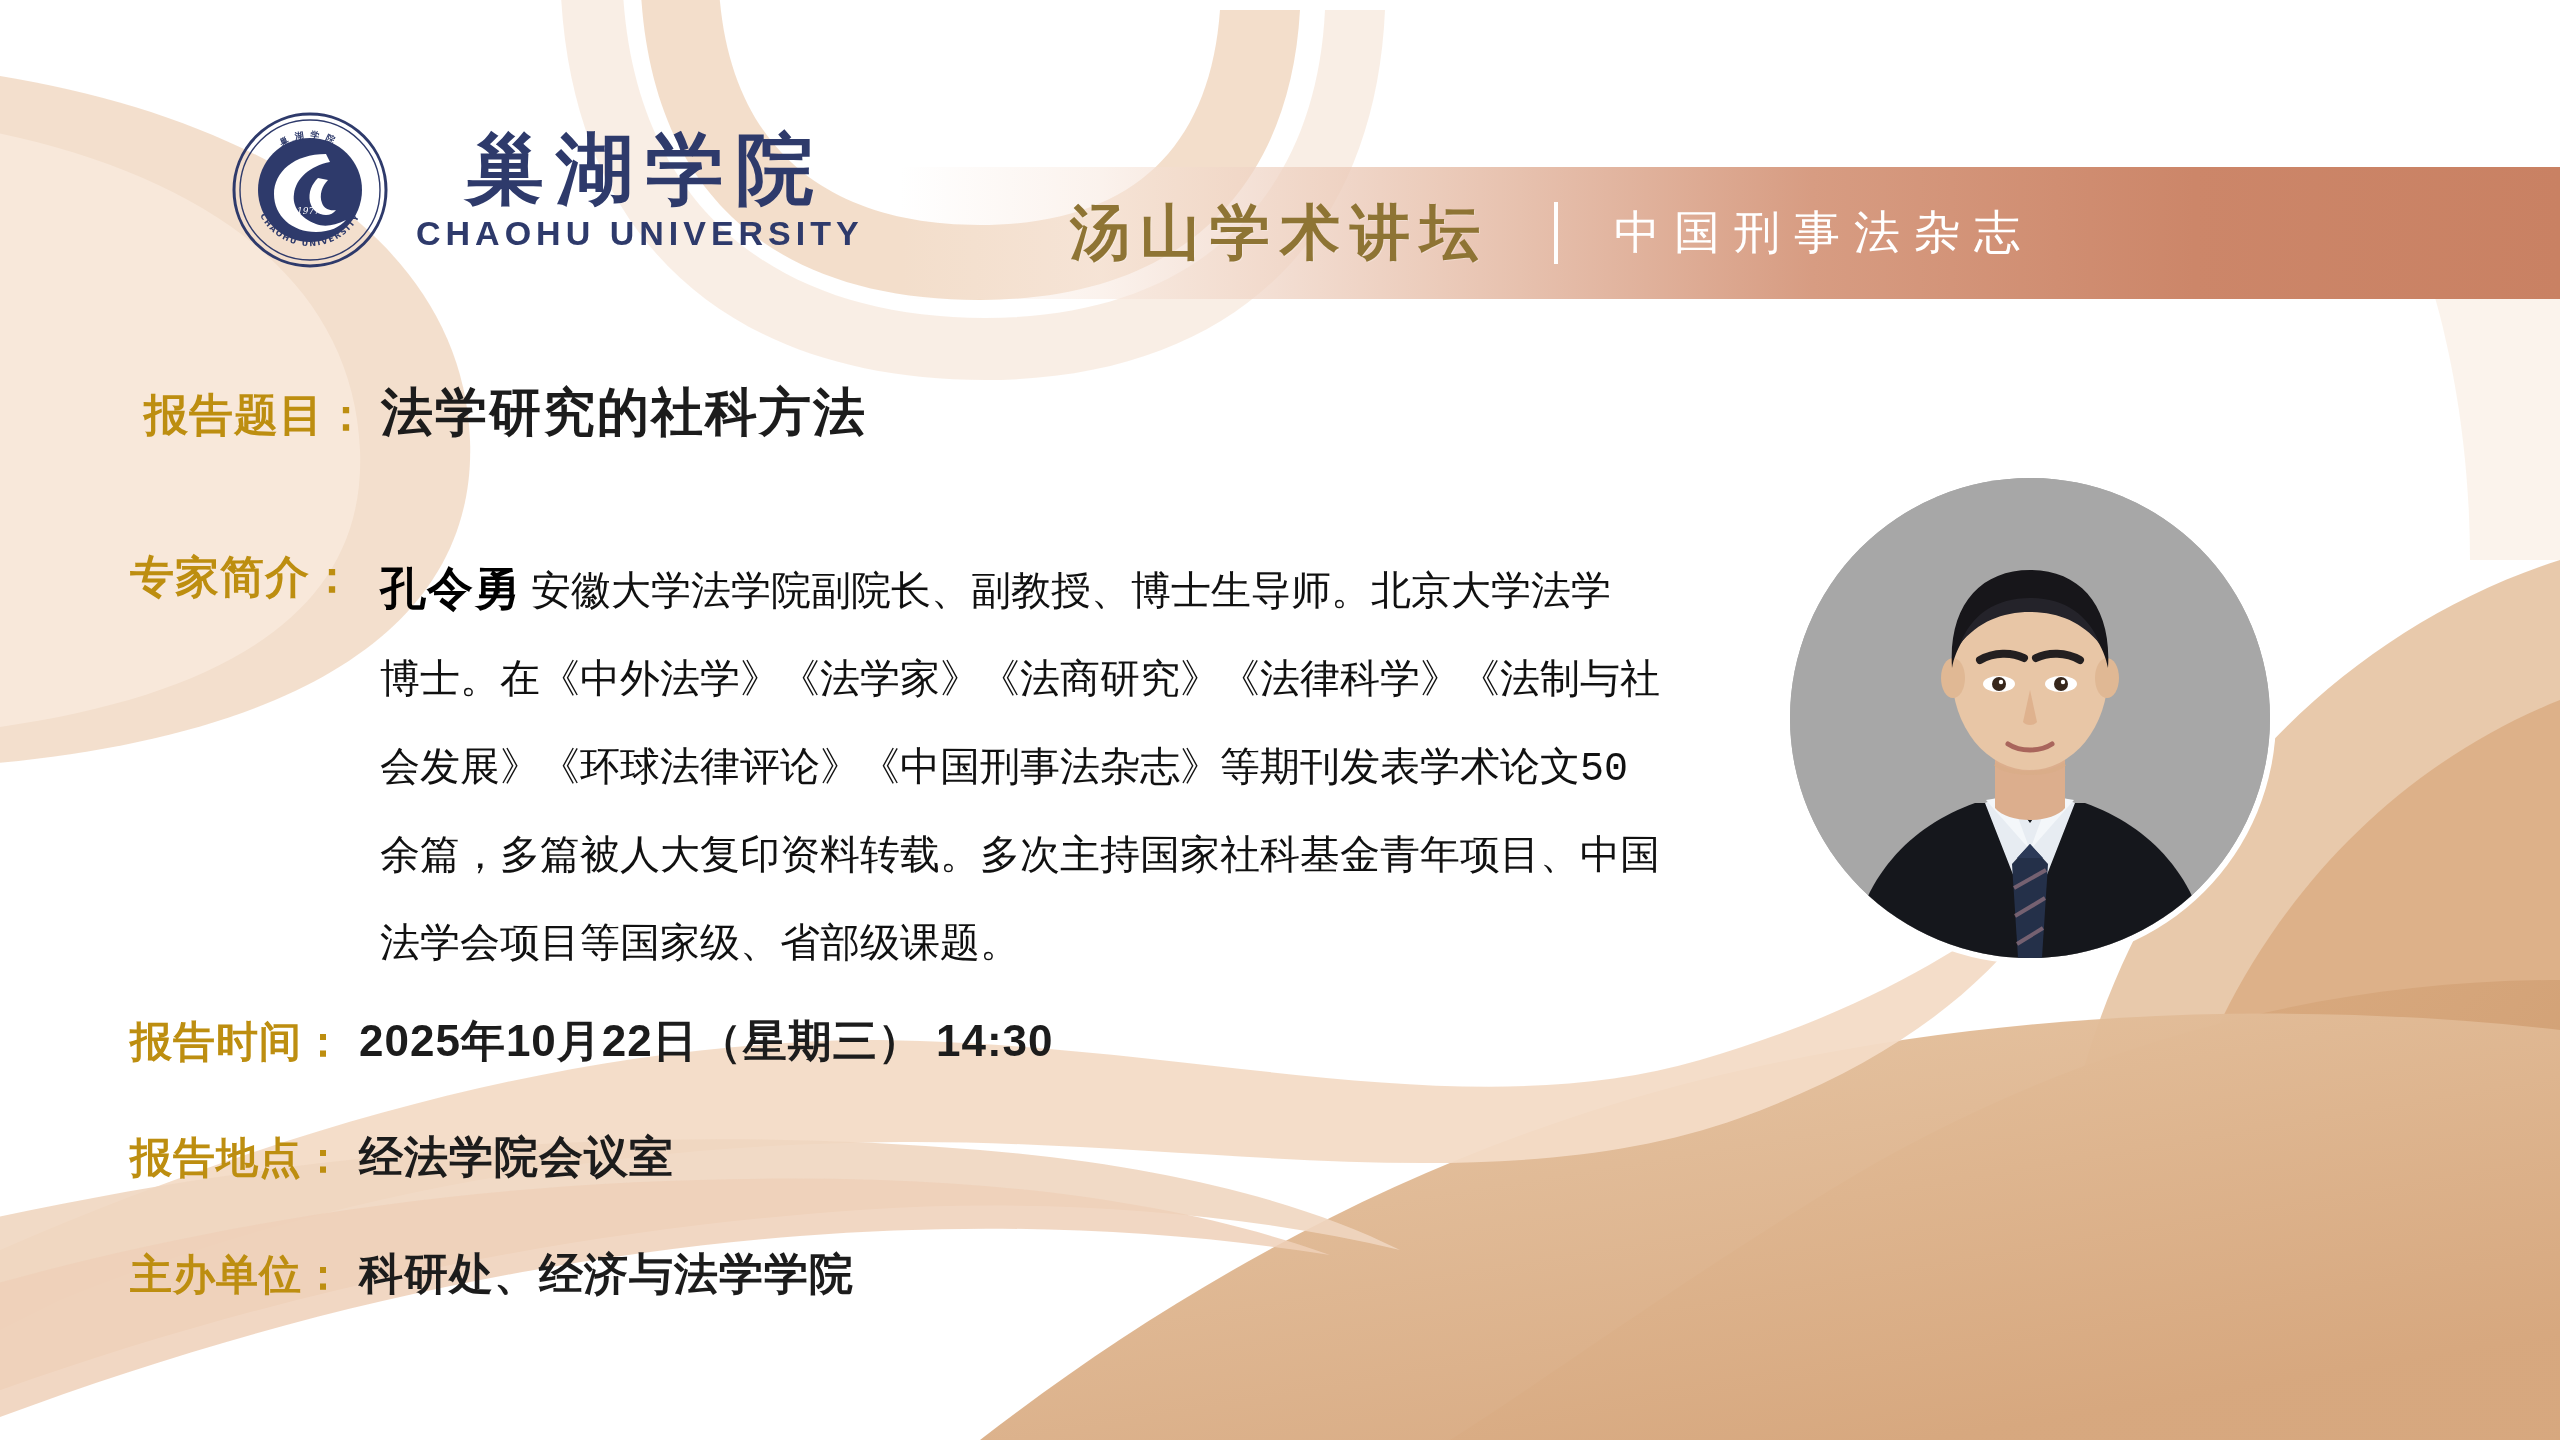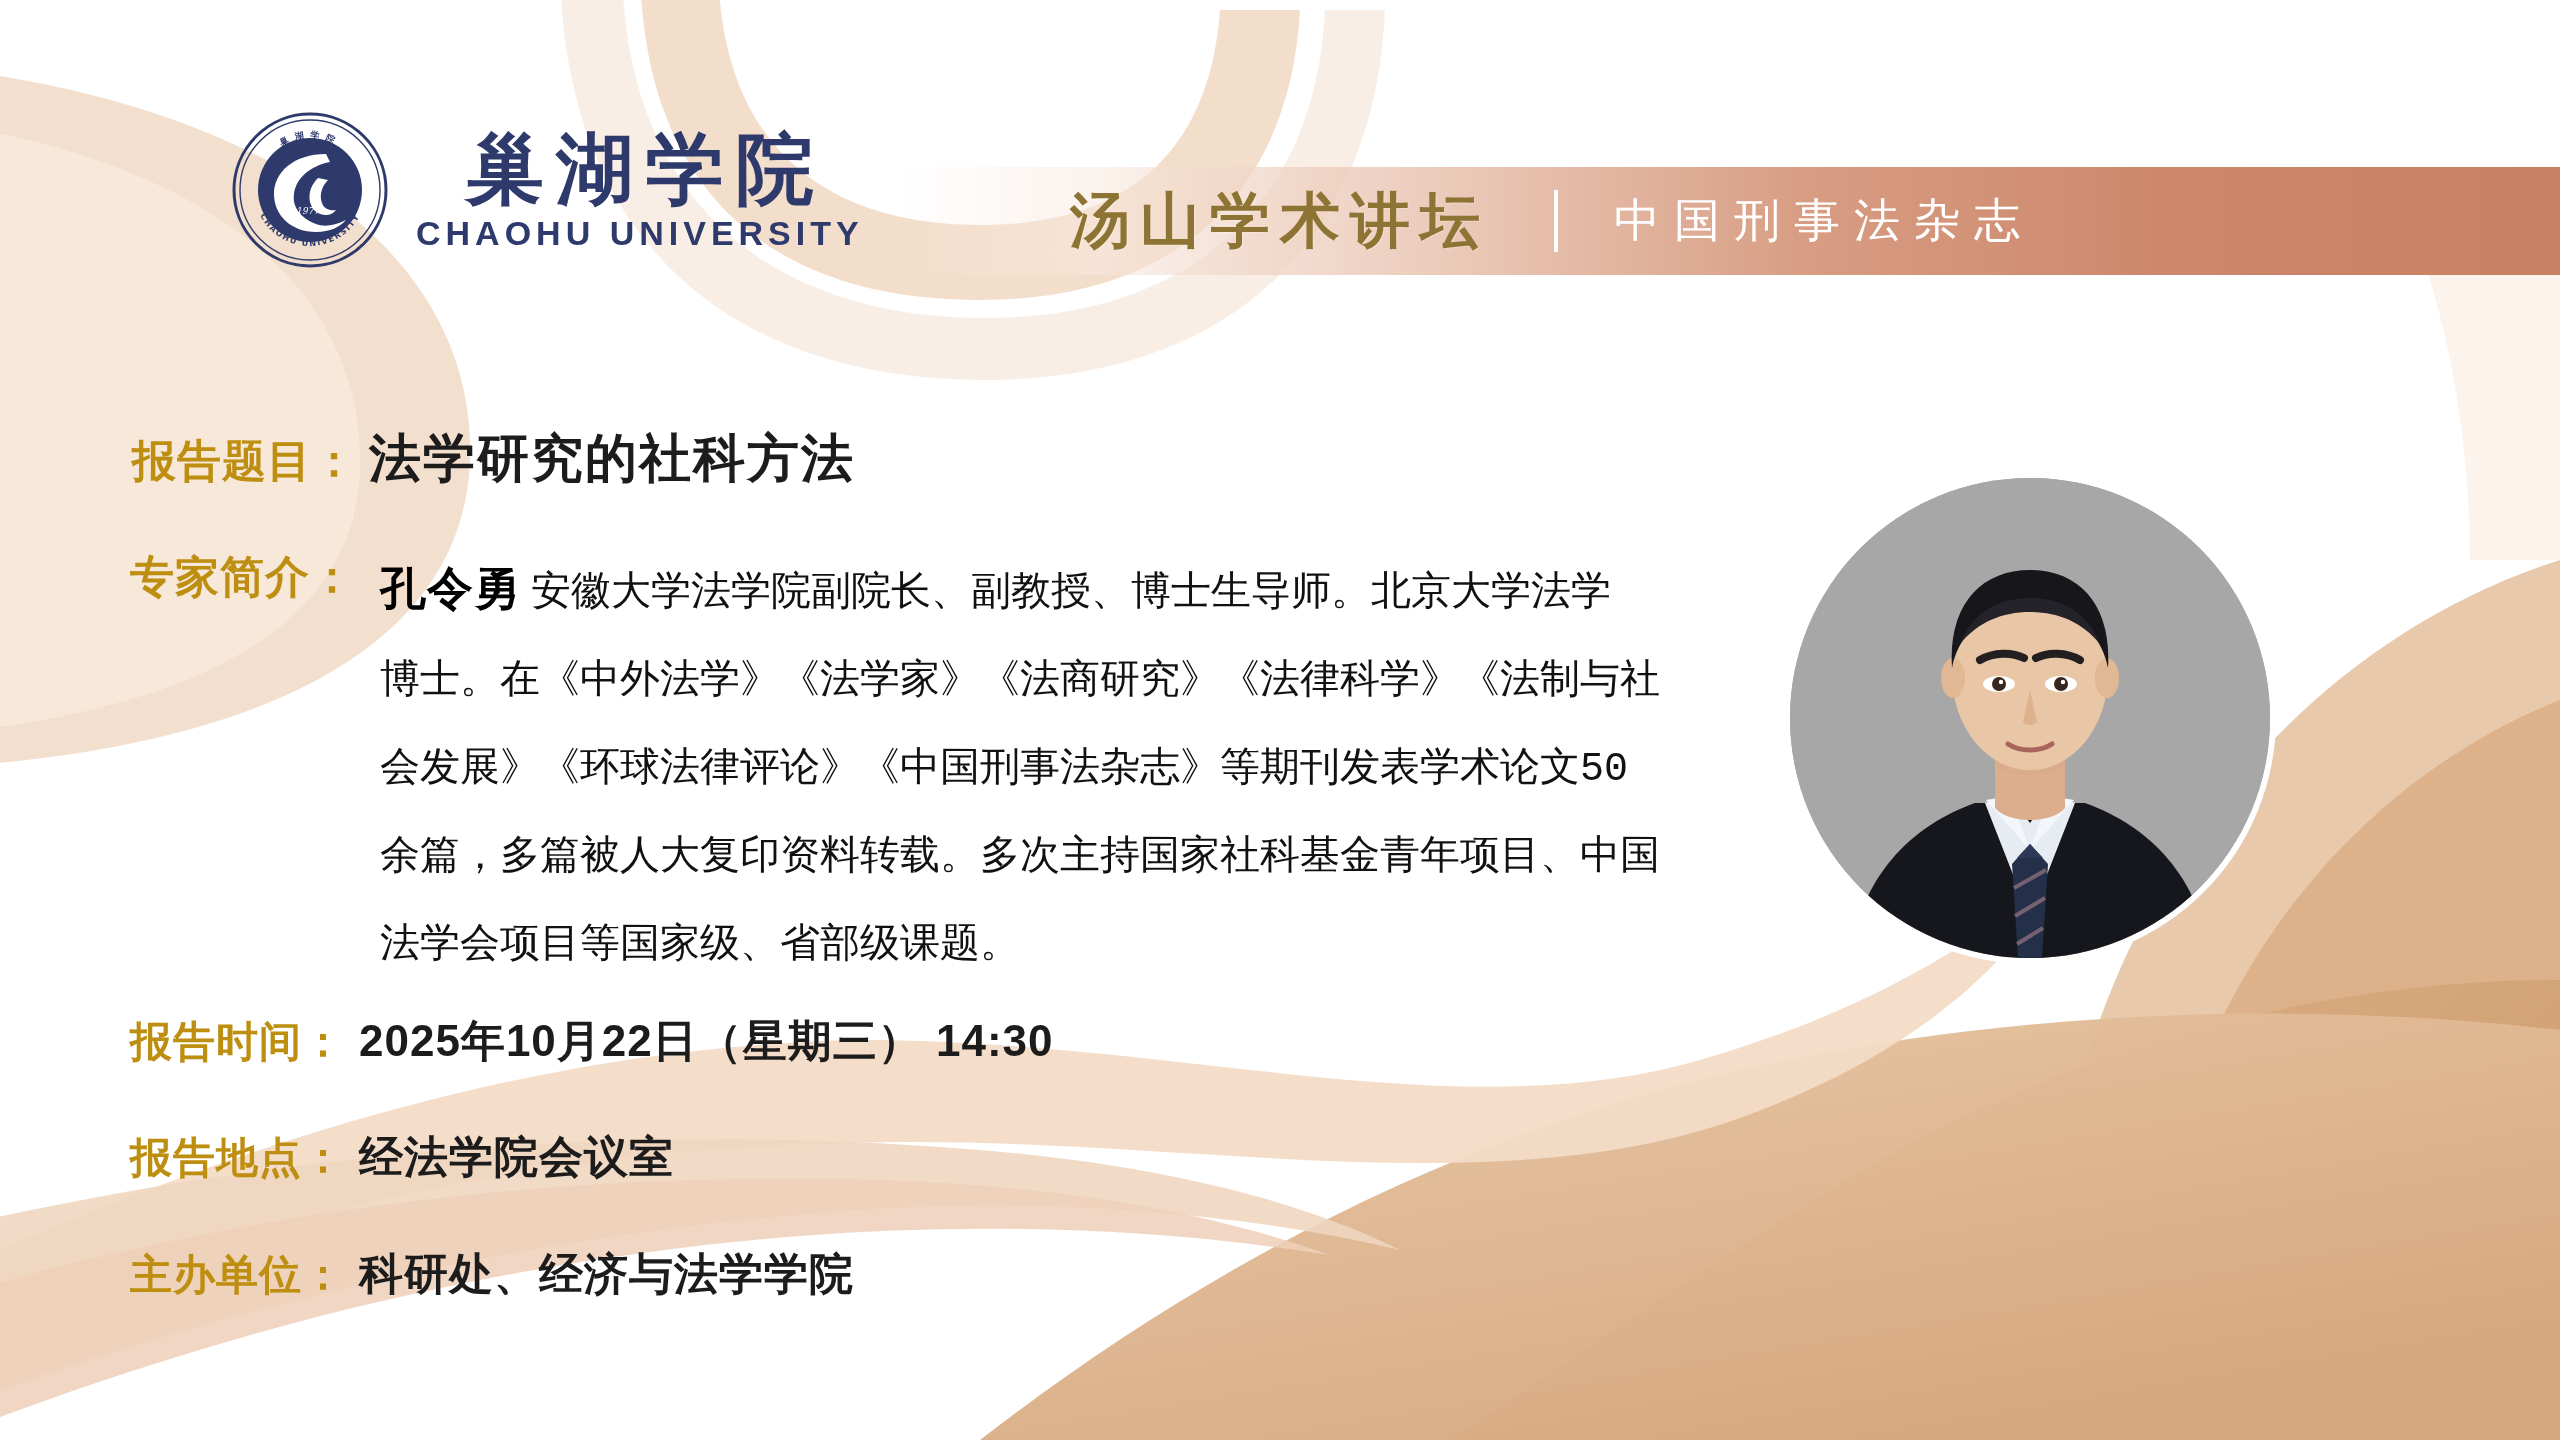--- a/index.html
+++ b/index.html
@@ -15,21 +15,21 @@
   
   .bg { position:absolute; inset:0; overflow:hidden; z-index:0; }
   .bg svg { position:absolute; inset:0; width:2560px; height:1440px; display:block; }
 
   
   .header { position:absolute; top:0; left:0; width:2560px; height:320px; z-index:5; }
 
   .banner {
     position:absolute;
     left:900px; top:167px;
-    width:1660px; height:108px;
+    width:1660px; height:132px;
     background:linear-gradient(to right,
        rgba(255,255,255,0) 0%,
        rgba(248,232,222,0.55) 12%,
        rgba(233,197,178,0.88) 32%,
        #d79c82 55%,
        #cc8669 78%,
        #c98163 100%);
     display:flex; align-items:center;text-align:right;
   }
   .banner-title {
@@ -78,21 +78,21 @@
   .label {
     font-family:"Liberation Sans","DejaVu Sans",sans-serif;
     color:#bd8e10; font-weight:bold; white-space:nowrap;
   }
   .value {
     font-family:"Liberation Sans","DejaVu Sans",sans-serif;
     color:#1c1c1c; font-weight:bold; white-space:nowrap;
   }
 
   
-  #row-title { left:132px; top:378px;margin-top:46px; }
+  #row-title { left:144px; top:378px; }
   #row-title .label { font-size:44px; letter-spacing:1px; }
   #row-title .value { font-size:52px; margin-left:12px; letter-spacing:2px; }
 
   
   #row-bio { left:130px; top:548px; display:block; width:1700px; }
   #row-bio .label {
     font-size:44px; letter-spacing:1px;
     position:absolute; left:0; top:0;
   }
   .bio-body {

